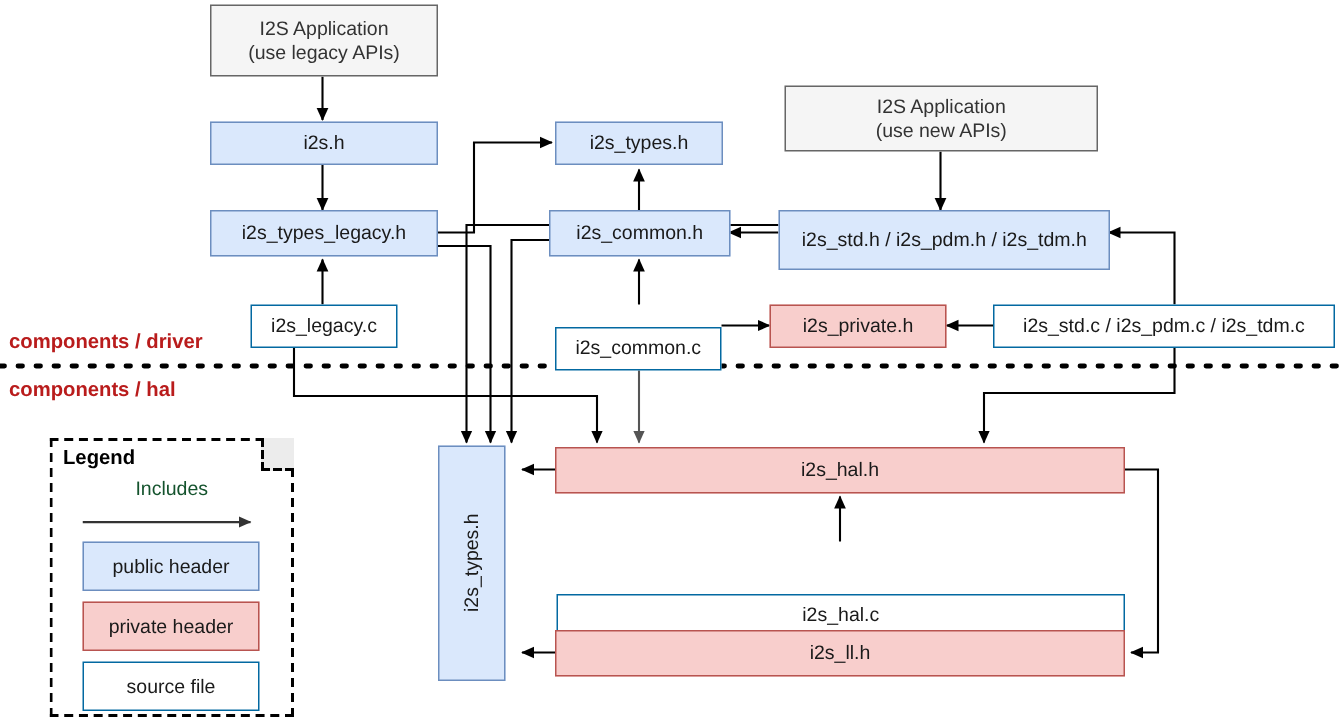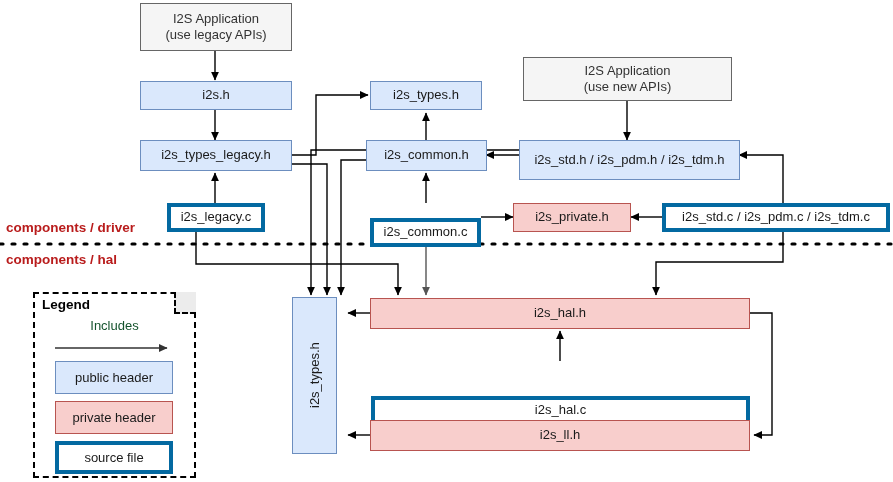--- a/index.html
+++ b/index.html
@@ -5,21 +5,21 @@
   html,body{margin:0;padding:0;background:#ffffff;}
   body{font-family:"Liberation Sans",sans-serif;}
   #stage{position:relative;width:893px;height:482px;overflow:hidden;background:#fff;}
   #edges{position:absolute;left:0;top:0;width:893px;height:482px;}
   .node{position:absolute;box-sizing:border-box;display:flex;align-items:center;
         justify-content:center;text-align:center;font-size:13px;color:#1a1a1a;
         line-height:1.25;z-index:3;}
   .n-app{background:#f5f5f5;border:1px solid #666666;color:#333333;}
   .n-pub{background:#dae8fc;border:1px solid #6c8ebf;}
   .n-priv{background:#f8cecc;border:1px solid #b85450;}
-  .n-src{background:#ffffff;border:4px solid #0369a1;}
+  .n-src{background:#ffffff;border:1px solid #0369a1;}
   .vert span{display:block;transform:rotate(-90deg);white-space:nowrap;}
   .divlabel{position:absolute;font-weight:bold;font-size:13.5px;color:#b91c1c;z-index:4;
             font-family:"Liberation Sans",sans-serif;}
   #legend{position:absolute;left:33px;top:292px;width:163px;height:186px;z-index:5;}
   #legend .lg-body{position:absolute;inset:0;border:2px dashed #000;
                    background:#fff;box-sizing:border-box;
                    clip-path:polygon(0 0, calc(100% - 22px) 0, 100% 22px, 100% 100%, 0 100%);}
   #legend .lg-fold{position:absolute;right:0;top:0;width:22px;height:22px;
                    background:#ececec;
                    border-left:2px dashed #000;border-bottom:2px dashed #000;

